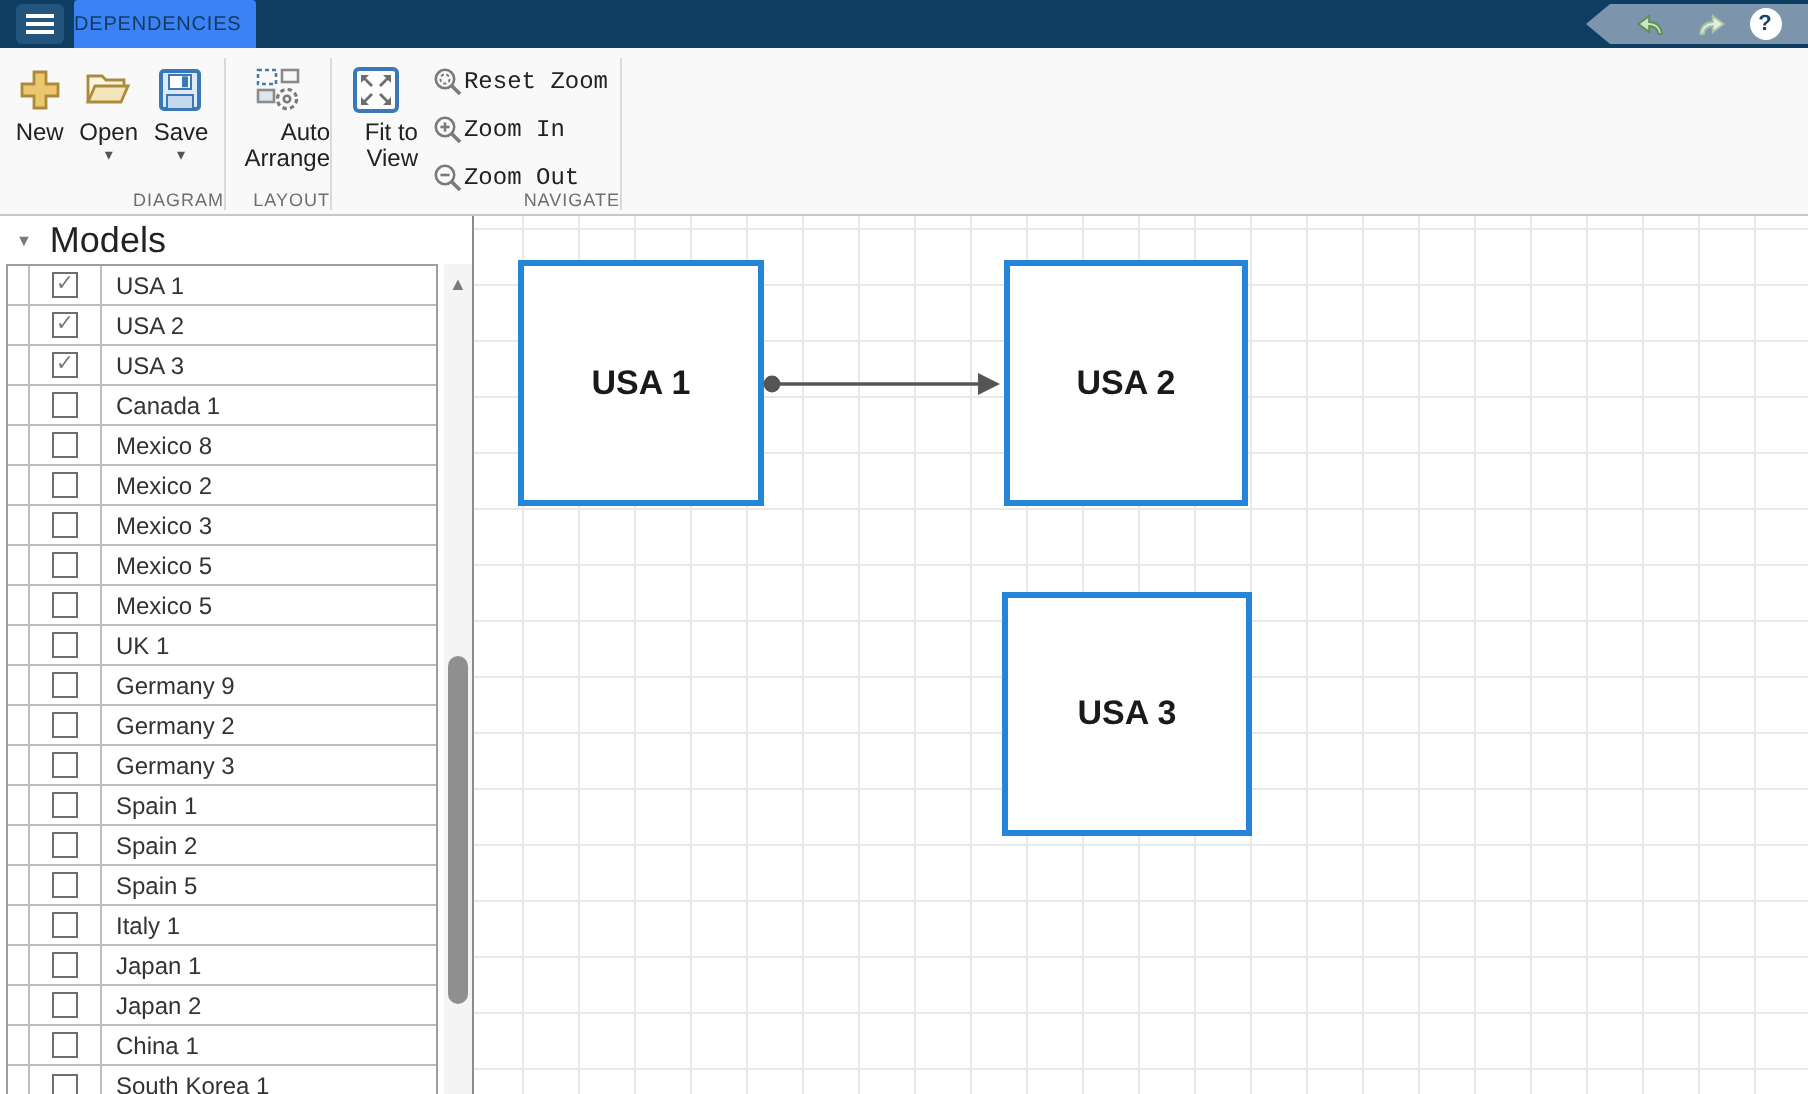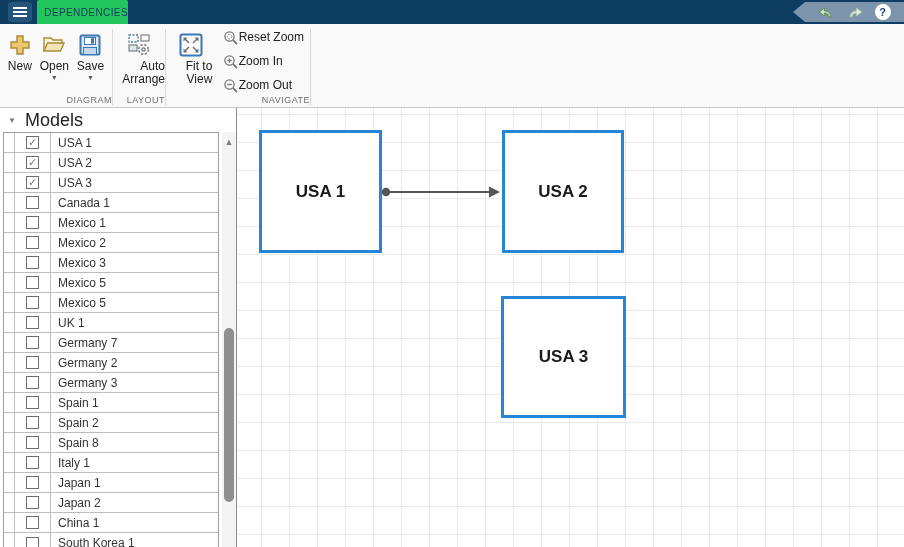--- a/index.html
+++ b/index.html
@@ -4,43 +4,43 @@
 <style>
   * { margin:0; padding:0; box-sizing:border-box; }
   html,body { width:904px; height:547px; overflow:hidden; font-family:"Liberation Sans", sans-serif; background:#fff; }
   #app { position:relative; width:904px; height:547px; background:#fff; }
 
   
   .titlebar { position:relative; height:24px; background:#0d3e62; }
   .hamburger { position:absolute; left:8px; top:2px; width:24px; height:20px; background:#24567d; border-radius:3px;
     display:flex; flex-direction:column; align-items:center; justify-content:center; gap:2px; cursor:pointer; }
   .hamburger i { display:block; width:14px; height:2px; background:#fff; }
-  .tab { position:absolute; left:37px; top:0; width:91px; height:24px; background:#22c55e; border-radius:2px 2px 0 0;
-    display:flex; align-items:center; justify-content:flex-end; font-size:10px; letter-spacing:.4px; color:#15395a; }
+  .tab { position:absolute; left:37px; top:0; width:91px; height:24px; background:#3b82f6; border-radius:2px 2px 0 0;
+    display:flex; align-items:center; justify-content:flex-start; font-size:10px; letter-spacing:.4px; color:#15395a; }
   .qa-banner { position:absolute; right:0; top:2px; width:111px; height:20px; background:#7d95ac;
     clip-path:polygon(0 50%, 12px 0, 100% 0, 100% 100%, 12px 100%);
     display:flex; align-items:center; justify-content:center; gap:11px; padding-left:10px; }
   .qa-btn { width:18px; height:16px; display:flex; align-items:center; justify-content:center; cursor:pointer; }
   .help-circle { width:16px; height:16px; border-radius:50%; background:#fff; color:#16456e; font-weight:bold;
     font-size:11px; display:flex; align-items:center; justify-content:center; cursor:pointer; }
 
   
   .toolbar { height:84px; background:#f9f9f9; border-bottom:1px solid #c8c8c8; display:flex; align-items:stretch; }
   .tb-section { position:relative; display:flex; align-items:flex-start; }
   .tb-caption { position:absolute; bottom:2px; left:0; width:100%; text-align:right; font-size:9px; color:#6e6e6e; letter-spacing:.5px; }
   .tb-sep { width:1px; background:#dadada; margin:5px 0 2px 0; }
   .tb-btnrow { display:flex; width:100%; justify-content:space-evenly; padding-top:7px; }
   .tb-btn { display:flex; flex-direction:column; align-items:center; cursor:pointer; }
   .tb-btn .ticon { height:28px; display:flex; align-items:center; justify-content:center; }
   .tb-btn .tlabel { font-size:12px; color:#222; line-height:13px; text-align:right; margin-top:1px; }
   .tb-btn .caret { height:10px; font-size:8px; color:#555; line-height:10px; }
   .lbl-wrap-52 { width:52px; }
   .lbl-wrap-42 { width:42px; }
   .zoom-col { display:flex; flex-direction:column; padding-top:6px; gap:2px; }
-  .zoom-btn { display:flex; align-items:flex-start; gap:0; height:22px; padding:0 6px; cursor:pointer; }
+  .zoom-btn { display:flex; align-items:center; gap:0; height:22px; padding:0 6px; cursor:pointer;font-family:Liberation Mono, monospace; }
   .zoom-btn .zlabel { font-size:12px; color:#222; white-space:nowrap; }
 
   
   .main { display:flex; height:439px; }
 
   
   .panel { width:237px; border-right:1px solid #8c8c8c; background:#fff; display:flex; flex-direction:column; }
   .panel-header { height:24px; display:flex; align-items:center; background:#fff; }
   .collapse-arrow { margin-left:8px; font-size:8px; color:#7a7a7a; }
   .panel-title { margin-left:9px; font-size:18px; color:#222; }
@@ -247,21 +247,21 @@
               <div class="cbcell">
                 <span class="cb"></span>
               </div>
               <div class="namecell">Canada 1</div>
             </div>
             <div class="trow">
               <div class="rowhdr"></div>
               <div class="cbcell">
                 <span class="cb"></span>
               </div>
-              <div class="namecell">Mexico 1</div>
+              <div class="namecell">Mexico 8</div>
             </div>
             <div class="trow">
               <div class="rowhdr"></div>
               <div class="cbcell">
                 <span class="cb"></span>
               </div>
               <div class="namecell">Mexico 2</div>
             </div>
             <div class="trow">
               <div class="rowhdr"></div>
@@ -289,21 +289,21 @@
               <div class="cbcell">
                 <span class="cb"></span>
               </div>
               <div class="namecell">UK 1</div>
             </div>
             <div class="trow">
               <div class="rowhdr"></div>
               <div class="cbcell">
                 <span class="cb"></span>
               </div>
-              <div class="namecell">Germany 7</div>
+              <div class="namecell">Germany 9</div>
             </div>
             <div class="trow">
               <div class="rowhdr"></div>
               <div class="cbcell">
                 <span class="cb"></span>
               </div>
               <div class="namecell">Germany 2</div>
             </div>
             <div class="trow">
               <div class="rowhdr"></div>
@@ -324,21 +324,21 @@
               <div class="cbcell">
                 <span class="cb"></span>
               </div>
               <div class="namecell">Spain 2</div>
             </div>
             <div class="trow">
               <div class="rowhdr"></div>
               <div class="cbcell">
                 <span class="cb"></span>
               </div>
-              <div class="namecell">Spain 8</div>
+              <div class="namecell">Spain 5</div>
             </div>
             <div class="trow">
               <div class="rowhdr"></div>
               <div class="cbcell">
                 <span class="cb"></span>
               </div>
               <div class="namecell">Italy 1</div>
             </div>
             <div class="trow">
               <div class="rowhdr"></div>

